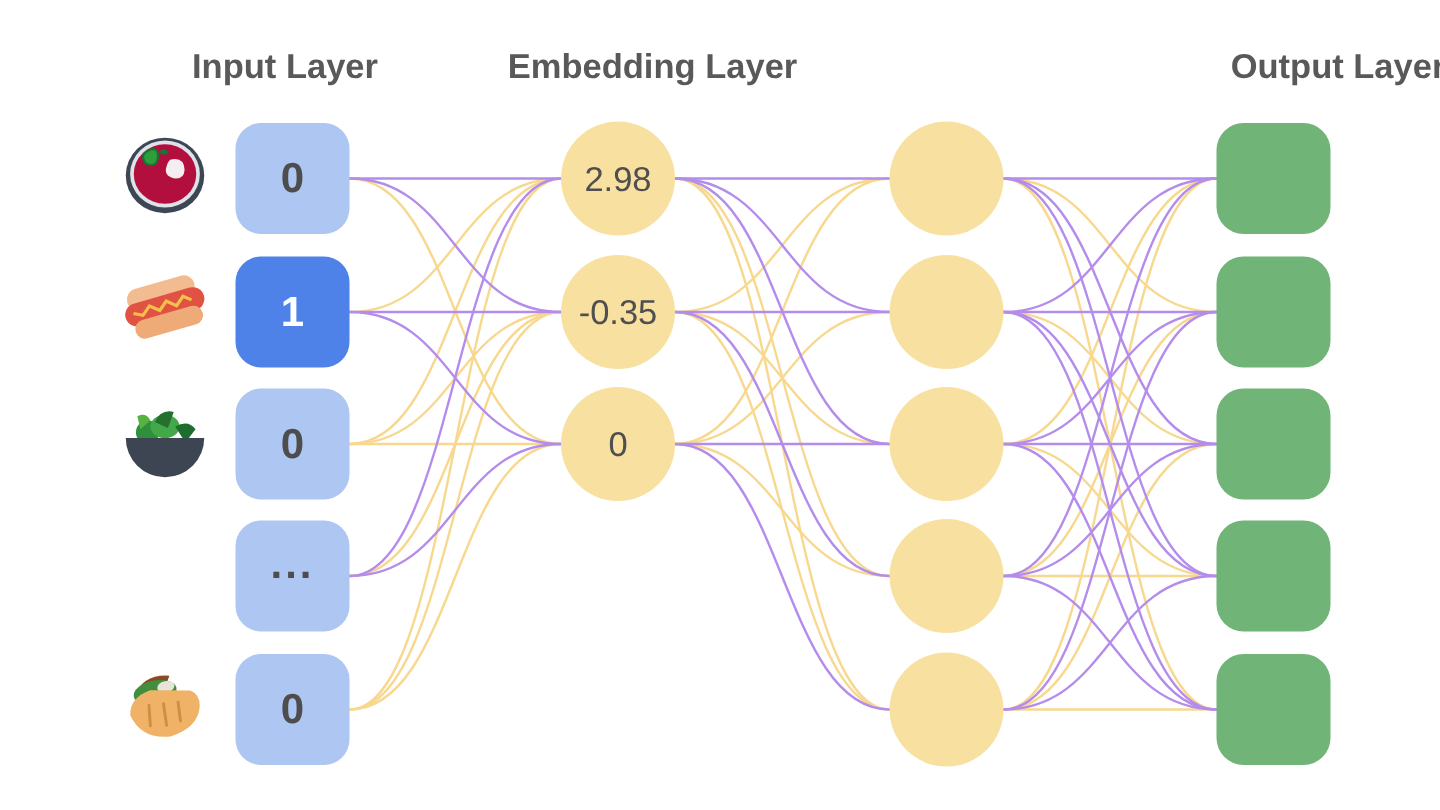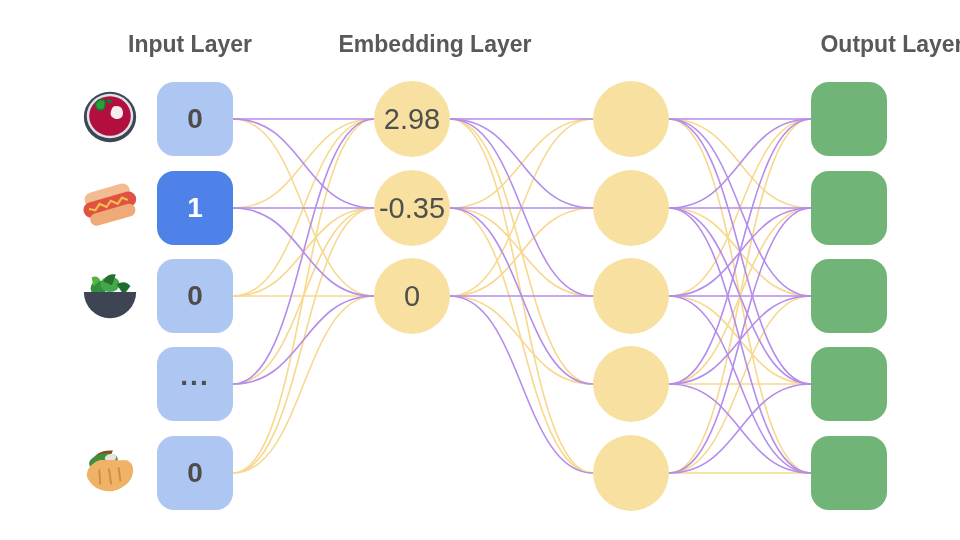--- a/index.html
+++ b/index.html
@@ -14,21 +14,21 @@
   }
   .node{position:absolute;z-index:2;display:flex;align-items:center;justify-content:center;}
   .input-box{
     width:76px;height:74px;border-radius:17px;background:#aec6f2;
     font-size:28px;font-weight:bold;color:#4d4d4d;
   }
   .input-box.active{background:#4f82e8;color:#ffffff;}
   .input-box .dots{transform:translateY(-8px);letter-spacing:2px;}
   .circle-node{
     width:76px;height:76px;border-radius:50%;background:#f8e1a0;
-    font-size:29px;color:#4f4f4f;text-align:right;
+    font-size:23px;color:#4f4f4f;text-align:right;
   }
   .output-box{width:76px;height:74px;border-radius:18px;background:#71b477;}
   .food-icon{position:absolute;width:62px;height:62px;z-index:2;}
   .food-icon svg{width:100%;height:100%;display:block;}
 </style>
 </head>
 <body>
 
 <div class="stage">
   <svg class="edges" id="edges-svg" viewBox="0 0 960 540" xmlns="http://www.w3.org/2000/svg">

